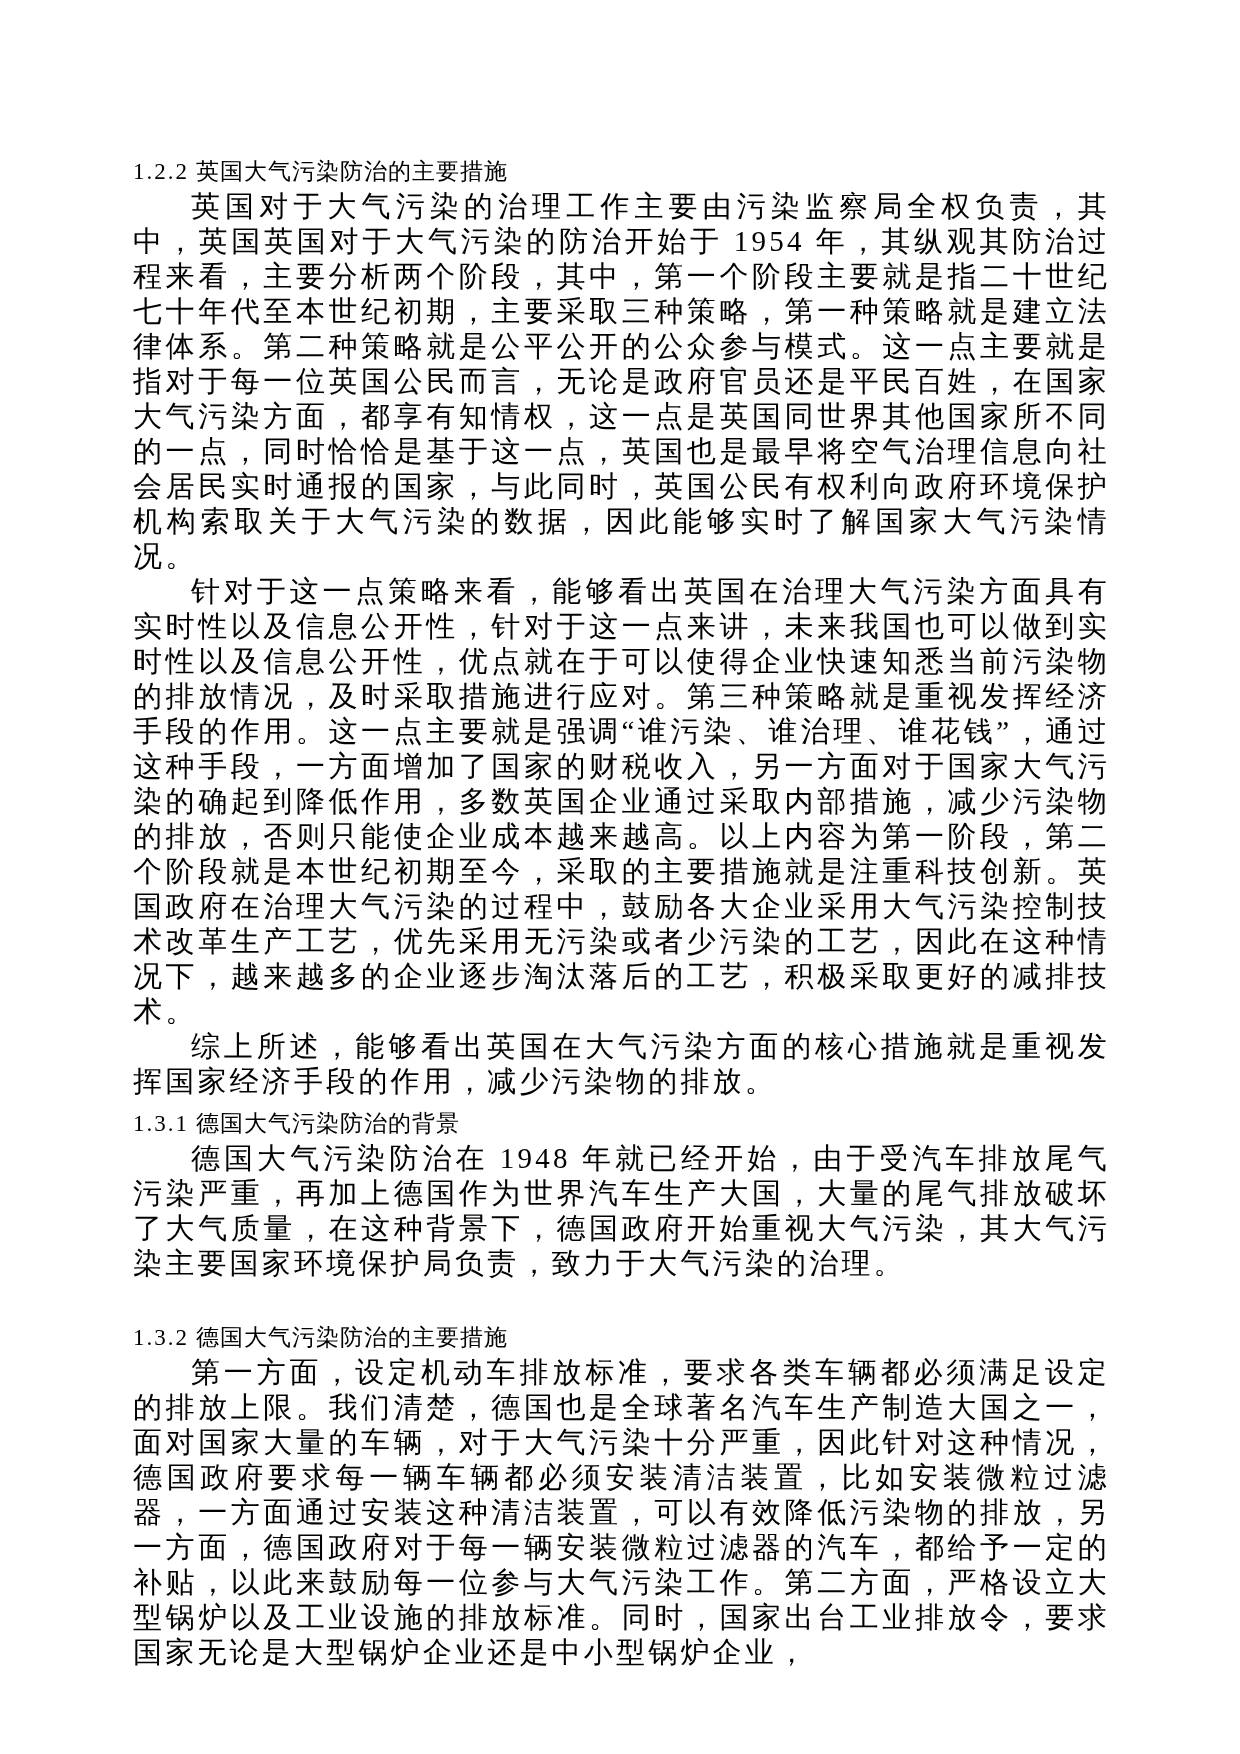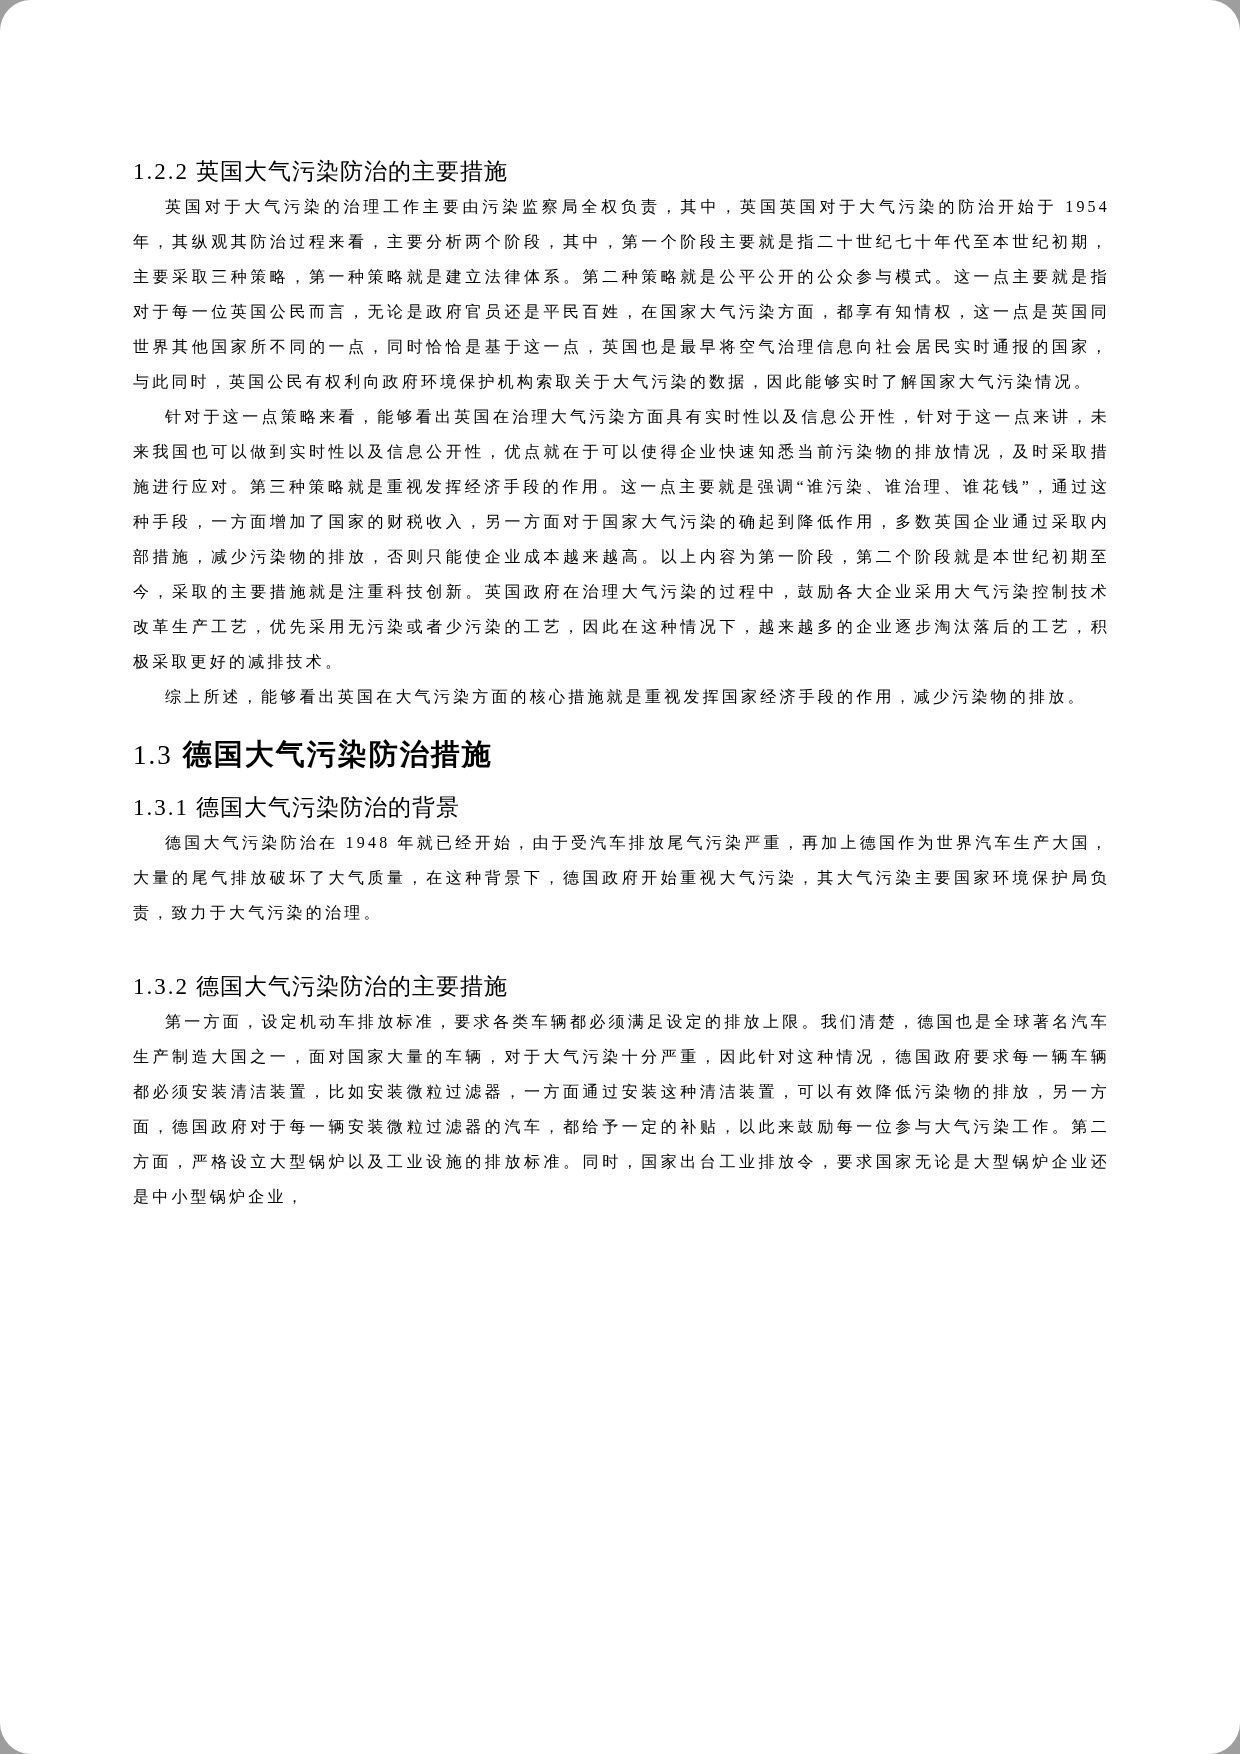--- a/index.html
+++ b/index.html
@@ -8,31 +8,30 @@
     background: #9e9e9e;
   }
   .page {
     position: relative;
     width: 1240px;
     height: 1754px;
     margin: 0 auto;
     background: #ffffff;
     color: #000000;
     overflow: hidden;
-    border-radius: 31px;
   }
   .content {
     position: absolute;
     top: 154px;
     left: 133px;
     width: 977px;
   }
   .body-para {
     font-family: "Liberation Serif", "DejaVu Serif", serif;
-    font-size: 16px;
+    font-size: 29px;
     line-height: 35px;
     letter-spacing: 3.2px;
     text-align: justify;
     text-indent: 2em;
     margin: 0;
     word-break: break-all;
   }
   .sub-heading {
     font-family: "Liberation Serif", "DejaVu Serif", serif;
     font-size: 23px;
@@ -71,21 +70,20 @@
   <div class="content">
 
     <h3 class="sub-heading"><span class="num">1.2.2</span><span>英国大气污染防治的主要措施</span></h3>
 
     <p class="body-para">英国对于大气污染的治理工作主要由污染监察局全权负责，其中，英国英国对于大气污染的防治开始于 1954 年，其纵观其防治过程来看，主要分析两个阶段，其中，第一个阶段主要就是指二十世纪七十年代至本世纪初期，主要采取三种策略，第一种策略就是建立法律体系。第二种策略就是公平公开的公众参与模式。这一点主要就是指对于每一位英国公民而言，无论是政府官员还是平民百姓，在国家大气污染方面，都享有知情权，这一点是英国同世界其他国家所不同的一点，同时恰恰是基于这一点，英国也是最早将空气治理信息向社会居民实时通报的国家，与此同时，英国公民有权利向政府环境保护机构索取关于大气污染的数据，因此能够实时了解国家大气污染情况。</p>
 
     <p class="body-para">针对于这一点策略来看，能够看出英国在治理大气污染方面具有实时性以及信息公开性，针对于这一点来讲，未来我国也可以做到实时性以及信息公开性，优点就在于可以使得企业快速知悉当前污染物的排放情况，及时采取措施进行应对。第三种策略就是重视发挥经济手段的作用。这一点主要就是强调“谁污染、谁治理、谁花钱”，通过这种手段，一方面增加了国家的财税收入，另一方面对于国家大气污染的确起到降低作用，多数英国企业通过采取内部措施，减少污染物的排放，否则只能使企业成本越来越高。以上内容为第一阶段，第二个阶段就是本世纪初期至今，采取的主要措施就是注重科技创新。英国政府在治理大气污染的过程中，鼓励各大企业采用大气污染控制技术改革生产工艺，优先采用无污染或者少污染的工艺，因此在这种情况下，越来越多的企业逐步淘汰落后的工艺，积极采取更好的减排技术。</p>
 
     <p class="body-para">综上所述，能够看出英国在大气污染方面的核心措施就是重视发挥国家经济手段的作用，减少污染物的排放。</p>
 
-    <h2 class="main-heading"><span class="num">1.3</span><span>德国大气污染防治措施</span></h2>
 
 
     <h3 class="sub-heading sp15"><span class="num">1.3.1</span><span>德国大气污染防治的背景</span></h3>
 
     <p class="body-para">德国大气污染防治在 1948 年就已经开始，由于受汽车排放尾气污染严重，再加上德国作为世界汽车生产大国，大量的尾气排放破坏了大气质量，在这种背景下，德国政府开始重视大气污染，其大气污染主要国家环境保护局负责，致力于大气污染的治理。</p>
 
     <h3 class="sub-heading sp25"><span class="num">1.3.2</span><span>德国大气污染防治的主要措施</span></h3>
 
     <p class="body-para">第一方面，设定机动车排放标准，要求各类车辆都必须满足设定的排放上限。我们清楚，德国也是全球著名汽车生产制造大国之一，面对国家大量的车辆，对于大气污染十分严重，因此针对这种情况，德国政府要求每一辆车辆都必须安装清洁装置，比如安装微粒过滤器，一方面通过安装这种清洁装置，可以有效降低污染物的排放，另一方面，德国政府对于每一辆安装微粒过滤器的汽车，都给予一定的补贴，以此来鼓励每一位参与大气污染工作。第二方面，严格设立大型锅炉以及工业设施的排放标准。同时，国家出台工业排放令，要求国家无论是大型锅炉企业还是中小型锅炉企业，</p>
 

